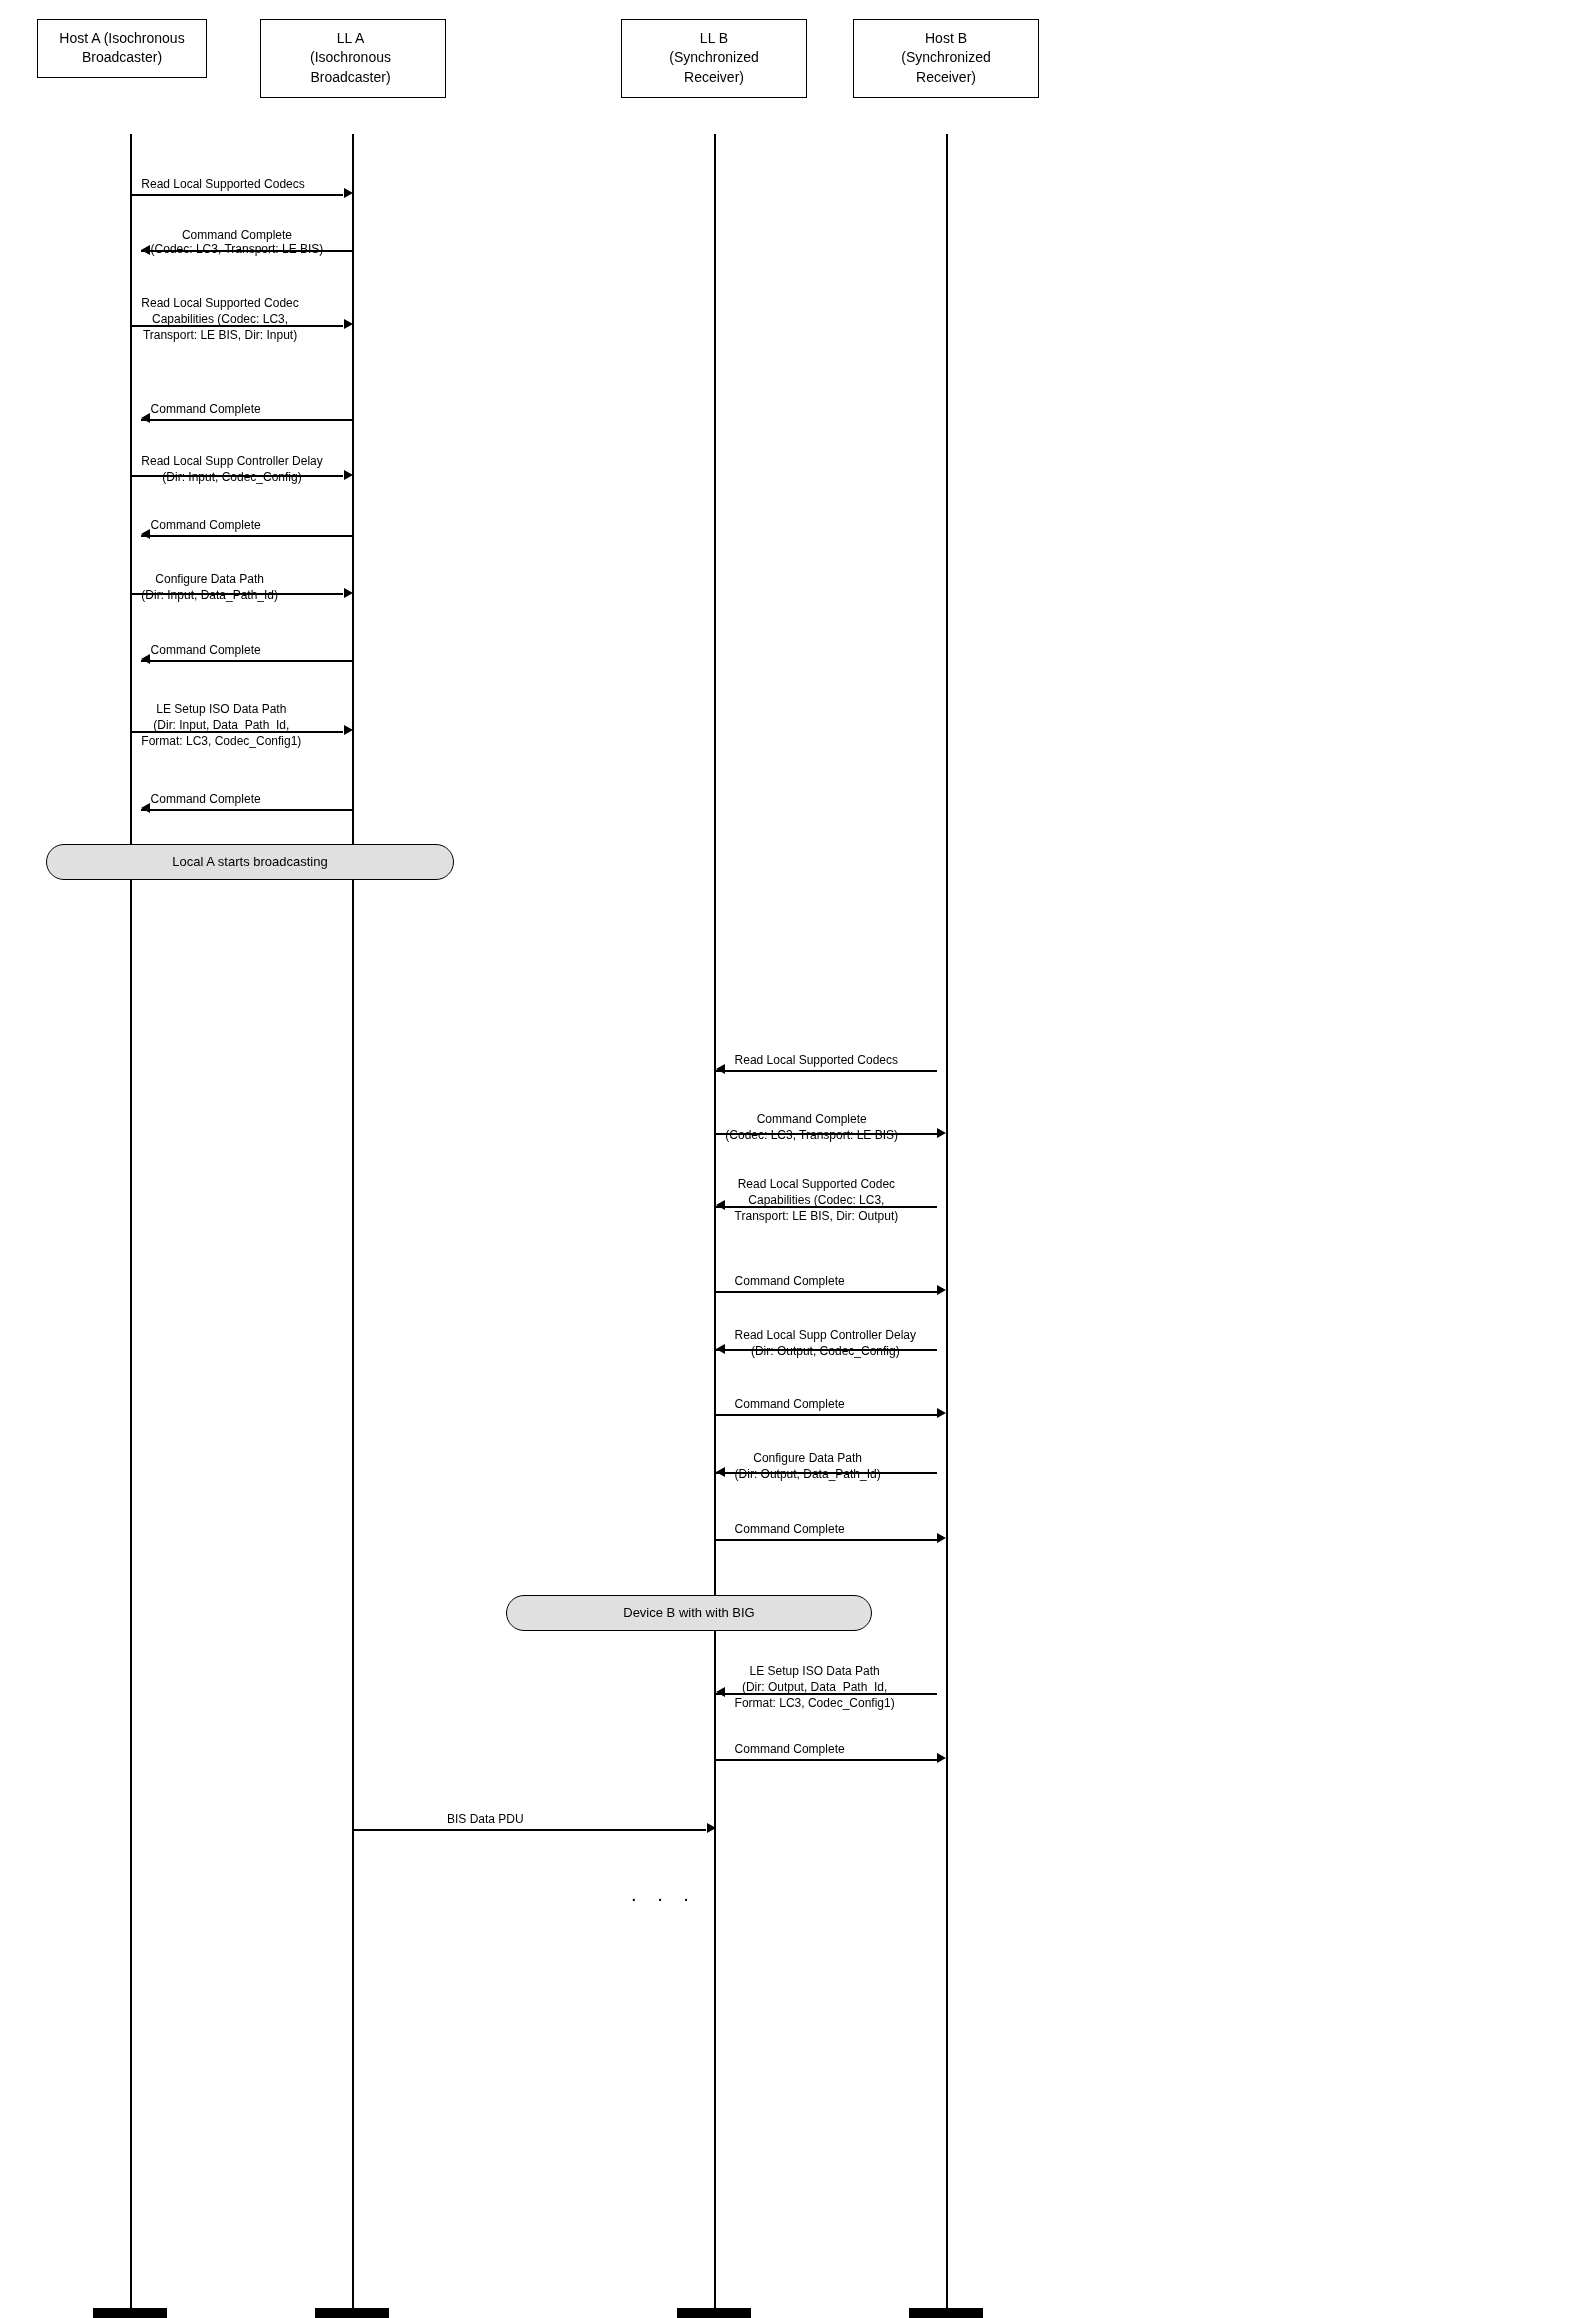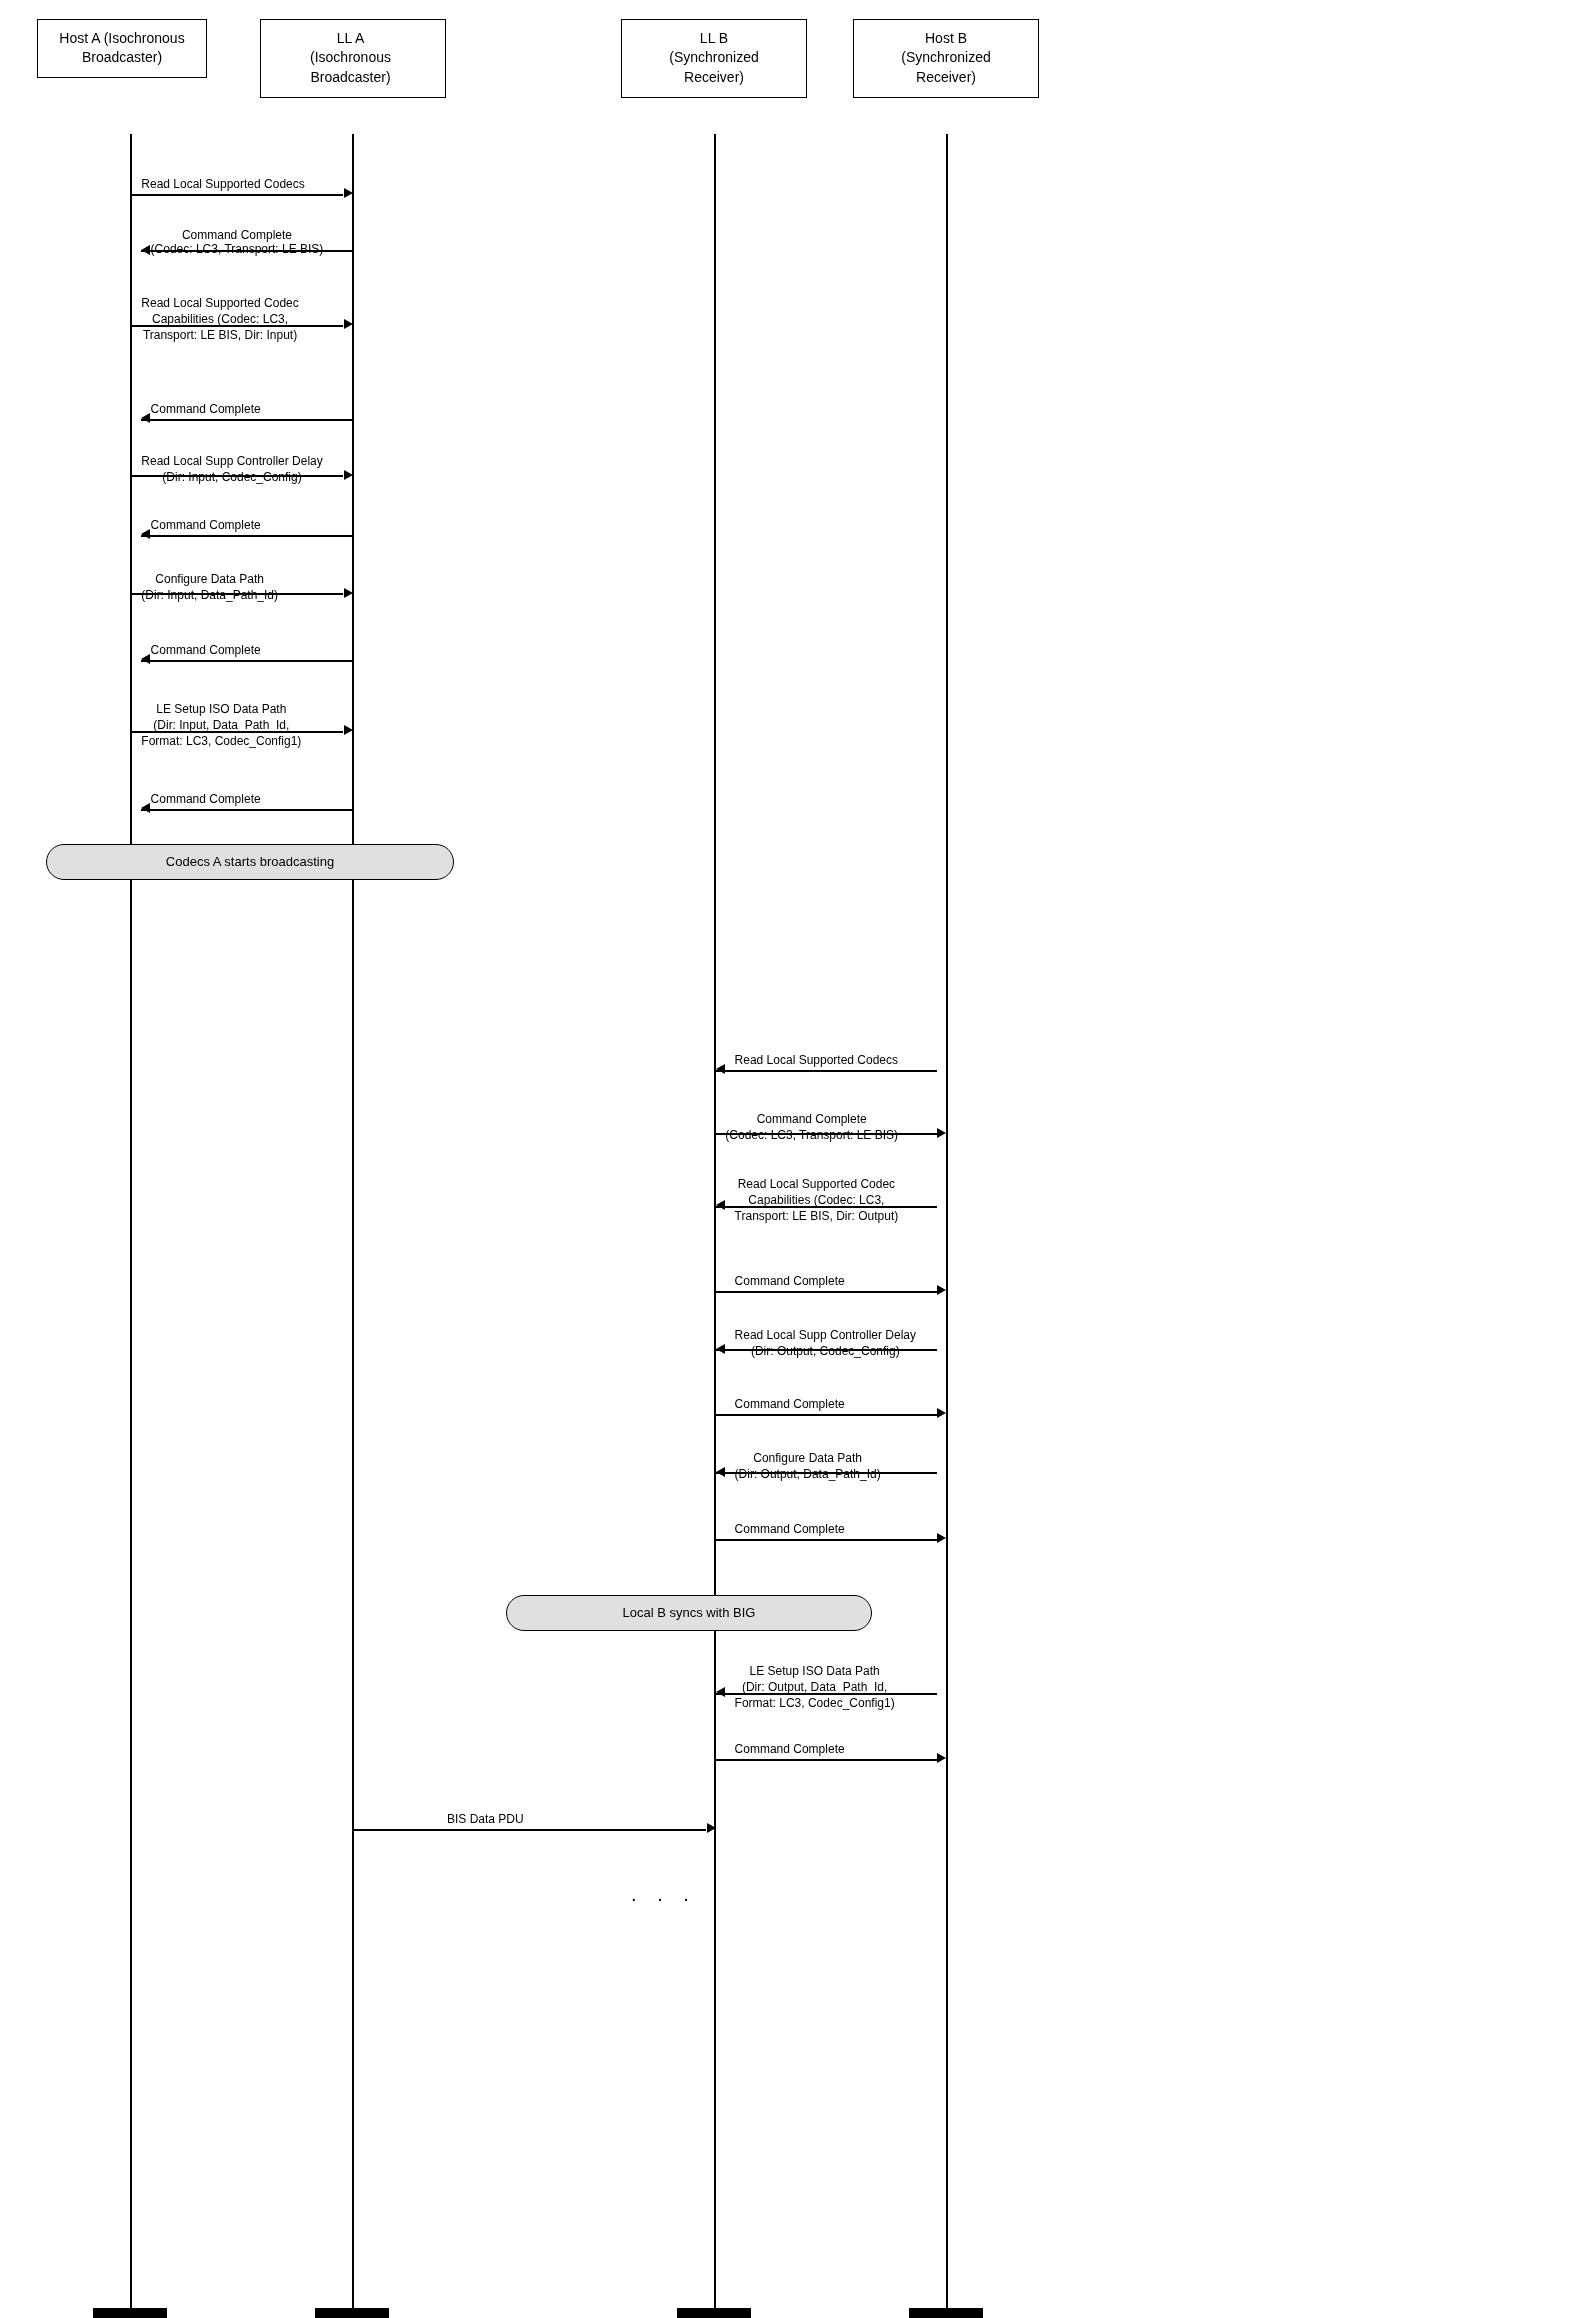--- a/index.html
+++ b/index.html
@@ -149,21 +149,21 @@
     <div style="position:absolute; top:-1.9px; left:9.3px; font-size:12px; text-align:center; line-height:1.35;">LE Setup ISO Data Path<br>(Dir:  Input, Data_Path_Id,<br>Format:  LC3, Codec_Config1)</div>
   </div>
 
   <div style="position:absolute; top:796px; left:132px; width:221px; height:26px;">
     <div style="position:absolute; top:13px; left:9.3px; width:211px; height:1.9px; background:#000;"></div>
     <div style="position:absolute; top:7.4px; left:9.3px; width:0; height:0; border-top:5.6px solid transparent; border-bottom:5.6px solid transparent; border-right:9.3px solid #000;"></div>
     <div style="position:absolute; top:-3.7px; left:18.6px; font-size:12px; white-space:nowrap;">Command Complete</div>
   </div>
 
   <div class="state-box" style="left:46px; top:844px; width:408px;">
-    <span>Codecs A starts broadcasting</span>
+    <span>Local A starts broadcasting</span>
   </div>
 
 
   <div style="position:absolute; top:1057px; left:716px; width:230px; height:28px;">
     <div style="position:absolute; top:13px; left:0; width:221px; height:1.9px; background:#000;"></div>
     <div style="position:absolute; top:7.4px; left:0; width:0; height:0; border-top:5.6px solid transparent; border-bottom:5.6px solid transparent; border-right:9.3px solid #000;"></div>
     <div style="position:absolute; top:-3.7px; left:18.6px; font-size:12px; white-space:nowrap;">Read Local Supported Codecs</div>
   </div>
 
   <div style="position:absolute; top:1113px; left:716px; width:230px; height:42px;">
@@ -202,21 +202,21 @@
     <div style="position:absolute; top:-1.9px; left:18.6px; font-size:12px; text-align:center; line-height:1.35;">Configure Data Path<br>(Dir:  Output, Data_Path_Id)</div>
   </div>
 
   <div style="position:absolute; top:1526px; left:716px; width:230px; height:26px;">
     <div style="position:absolute; top:13px; left:0; width:221px; height:1.9px; background:#000;"></div>
     <div style="position:absolute; top:7.4px; right:0; width:0; height:0; border-top:5.6px solid transparent; border-bottom:5.6px solid transparent; border-left:9.3px solid #000;"></div>
     <div style="position:absolute; top:-3.7px; left:18.6px; font-size:12px; white-space:nowrap;">Command Complete</div>
   </div>
 
   <div class="state-box" style="left:506px; top:1595px; width:366px;">
-    <span>Local B syncs with BIG</span>
+    <span>Device B with with BIG</span>
   </div>
 
   <div style="position:absolute; top:1665px; left:716px; width:230px; height:56px;">
     <div style="position:absolute; top:28px; left:0; width:221px; height:1.9px; background:#000;"></div>
     <div style="position:absolute; top:22px; left:0; width:0; height:0; border-top:5.6px solid transparent; border-bottom:5.6px solid transparent; border-right:9.3px solid #000;"></div>
     <div style="position:absolute; top:-1.9px; left:18.6px; font-size:12px; text-align:center; line-height:1.35;">LE Setup ISO Data Path<br>(Dir:  Output, Data_Path_Id,<br>Format:  LC3, Codec_Config1)</div>
   </div>
 
   <div style="position:absolute; top:1746px; left:716px; width:230px; height:26px;">
     <div style="position:absolute; top:13px; left:0; width:221px; height:1.9px; background:#000;"></div>

